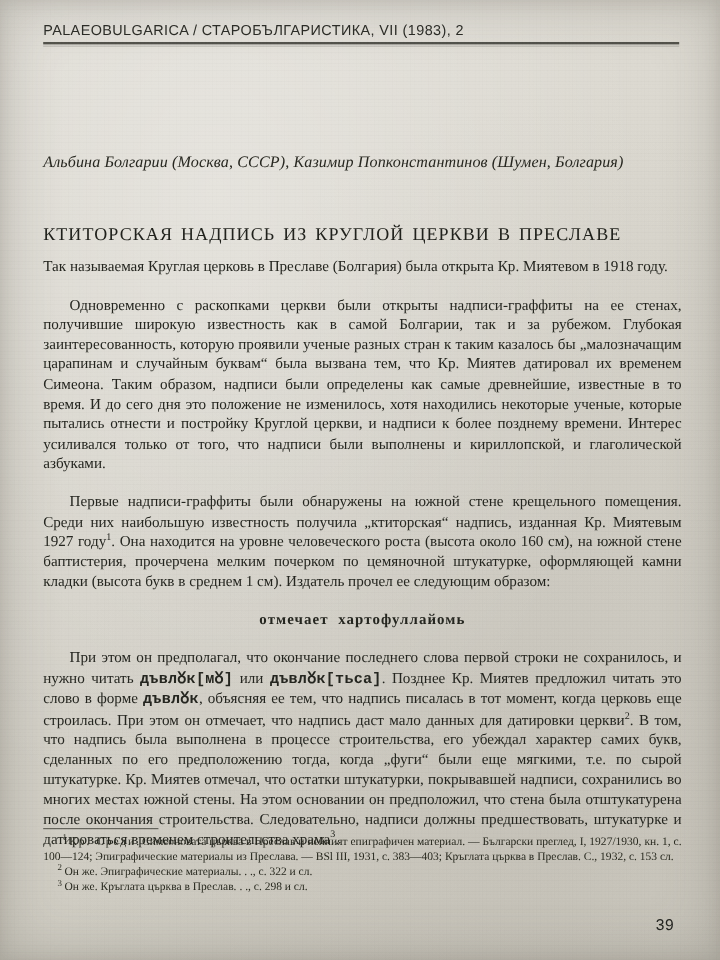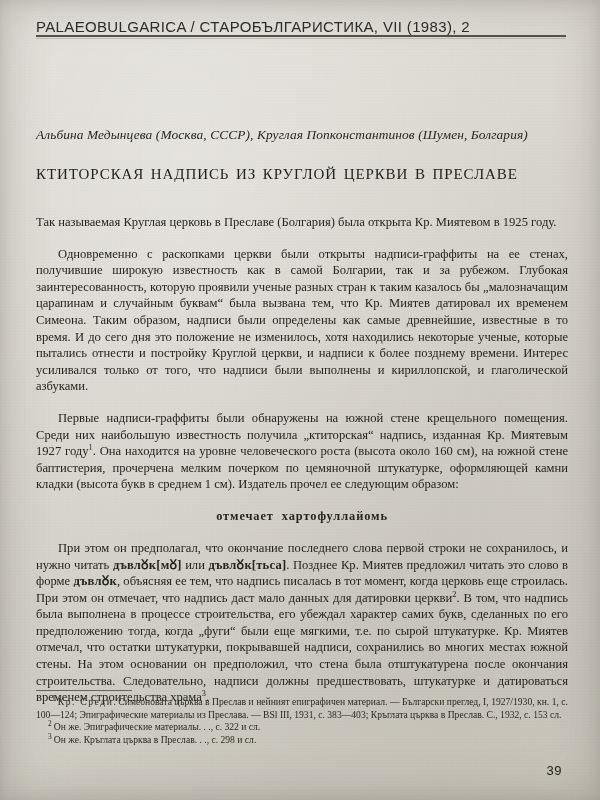--- a/index.html
+++ b/index.html
@@ -40,21 +40,21 @@
     pointer-events: none;
     box-shadow: inset 0 0 48px rgba(90,86,76,0.30), inset 0 0 12px rgba(120,116,106,0.18);
   }
 
   .running-head {
     position: absolute;
     left: 36px;
     top: 18px;
     width: 530px;
     font-family: "Liberation Sans", sans-serif;
-    font-size: 15px;
+    font-size: 12px;
     letter-spacing: 0.35px;
     color: #2a2b26;
     white-space: nowrap;
   }
   .head-rule {
     position: absolute;
     left: 36px;
     top: 35px;
     width: 530px;
     height: 2px;
@@ -78,21 +78,21 @@
     font-style: italic;
     font-size: 13.4px;
     line-height: 17.5px;
     letter-spacing: 0.1px;
     color: #26261f;
   }
 
   .article-title {
     position: absolute;
     left: 36px;
-    top: 166px;
+    top: 188px;
     width: 532px;
     font-size: 15px;
     letter-spacing: 0.9px;
     word-spacing: 2px;
     color: #1f201b;
   }
 
   .body-text {
     position: absolute;
     left: 36px;
@@ -116,20 +116,21 @@
     margin-top: 15px;
   }
   sup.fn {
     font-size: 8.4px;
     vertical-align: super;
     line-height: 0;
   }
   .bold-slav {
     font-weight: bold;
     letter-spacing: 0.2px;
+    font-family: Liberation Mono, monospace;
   }
 
   .inscription {
     margin: 1px 0 2px 0;
     text-align: center;
     text-indent: 0 !important;
     font-weight: bold;
     font-size: 12.4px;
     line-height: 17px;
     letter-spacing: 1.1px;
@@ -189,27 +190,27 @@
   }
 </style>
 </head>
 <body>
 
 <div id="page">
 
   <div class="running-head">PALAEOBULGARICA / СТАРОБЪЛГАРИСТИКА, VII (1983), 2</div>
   <div class="head-rule"></div>
 
-  <div class="authors">Альбина Медынцева (Москва, СССР), Круглая Попконстантинов (Шумен, Болгария)</div>
+  <div class="authors">Альбина Болгарии (Москва, СССР), Казимир Попконстантинов (Шумен, Болгария)</div>
 
   <div class="article-title">КТИТОРСКАЯ НАДПИСЬ ИЗ КРУГЛОЙ ЦЕРКВИ В ПРЕСЛАВЕ</div>
 
   <div class="body-text">
 
-    <p class="noindent"><span>Так называемая Круглая церковь в Преславе (Болгария) была открыта Кр. Миятевом в 1925 году.</span></p>
+    <p class="noindent"><span>Так называемая Круглая церковь в Преславе (Болгария) была открыта Кр. Миятевом в 1918 году.</span></p>
 
     <p><span>Одновременно с раскопками церкви были открыты надписи-граффиты на ее стенах, получившие широкую известность как в самой Болгарии, так и за рубежом. Глубокая заинтересованность, которую проявили ученые разных стран к таким казалось бы „малозначащим царапинам и случайным буквам“ была вызвана тем, что Кр. Миятев датировал их временем Симеона. Таким образом, надписи были определены как самые древнейшие, известные в то время. И до сего дня это положение не изменилось, хотя находились некоторые ученые, которые пытались отнести и постройку Круглой церкви, и надписи к более позднему времени. Интерес усиливался только от того, что надписи были выполнены и кириллопской, и глаголической азбуками.</span></p>
 
     <p><span>Первые надписи-граффиты были обнаружены на южной стене крещельного помещения. Среди них наибольшую известность получила „ктиторская“ надпись, изданная Кр. Миятевым 1927 году</span><sup class="fn">1</sup><span>. Она находится на уровне человеческого роста (высота около 160 см), на южной стене баптистерия, прочерчена мелким почерком по цемяночной штукатурке, оформляющей камни кладки (высота букв в среднем 1 см). Издатель прочел ее следующим образом:</span></p>
 
     <p class="inscription">
       <span class="l2">отмечает хартофуллайомь</span>
     </p>
 
     <p><span>При этом он предполагал, что окончание последнего слова первой строки не сохранилось, и нужно читать </span><span class="bold-slav">дъвлᲈк[мᲈ]</span><span> или </span><span class="bold-slav">дъвлᲈк[тьса]</span><span>. Позднее Кр. Миятев предложил читать это слово в форме </span><span class="bold-slav">дъвлᲈк</span><span>, объясняя ее тем, что надпись писалась в тот момент, когда церковь еще строилась. При этом он отмечает, что надпись даст мало данных для датировки церкви</span><sup class="fn">2</sup><span>. В том, что надпись была выполнена в процессе строительства, его убеждал характер самих букв, сделанных по его предположению тогда, когда „фуги“ были еще мягкими, т.е. по сырой штукатурке. Кр. Миятев отмечал, что остатки штукатурки, покрывавшей надписи, сохранились во многих местах южной стены. На этом основании он предположил, что стена была отштукатурена после окончания строительства. Следовательно, надписи должны предшествовать, штукатурке и датироваться временем строительства храма</span><sup class="fn">3</sup><span>.</span></p>

